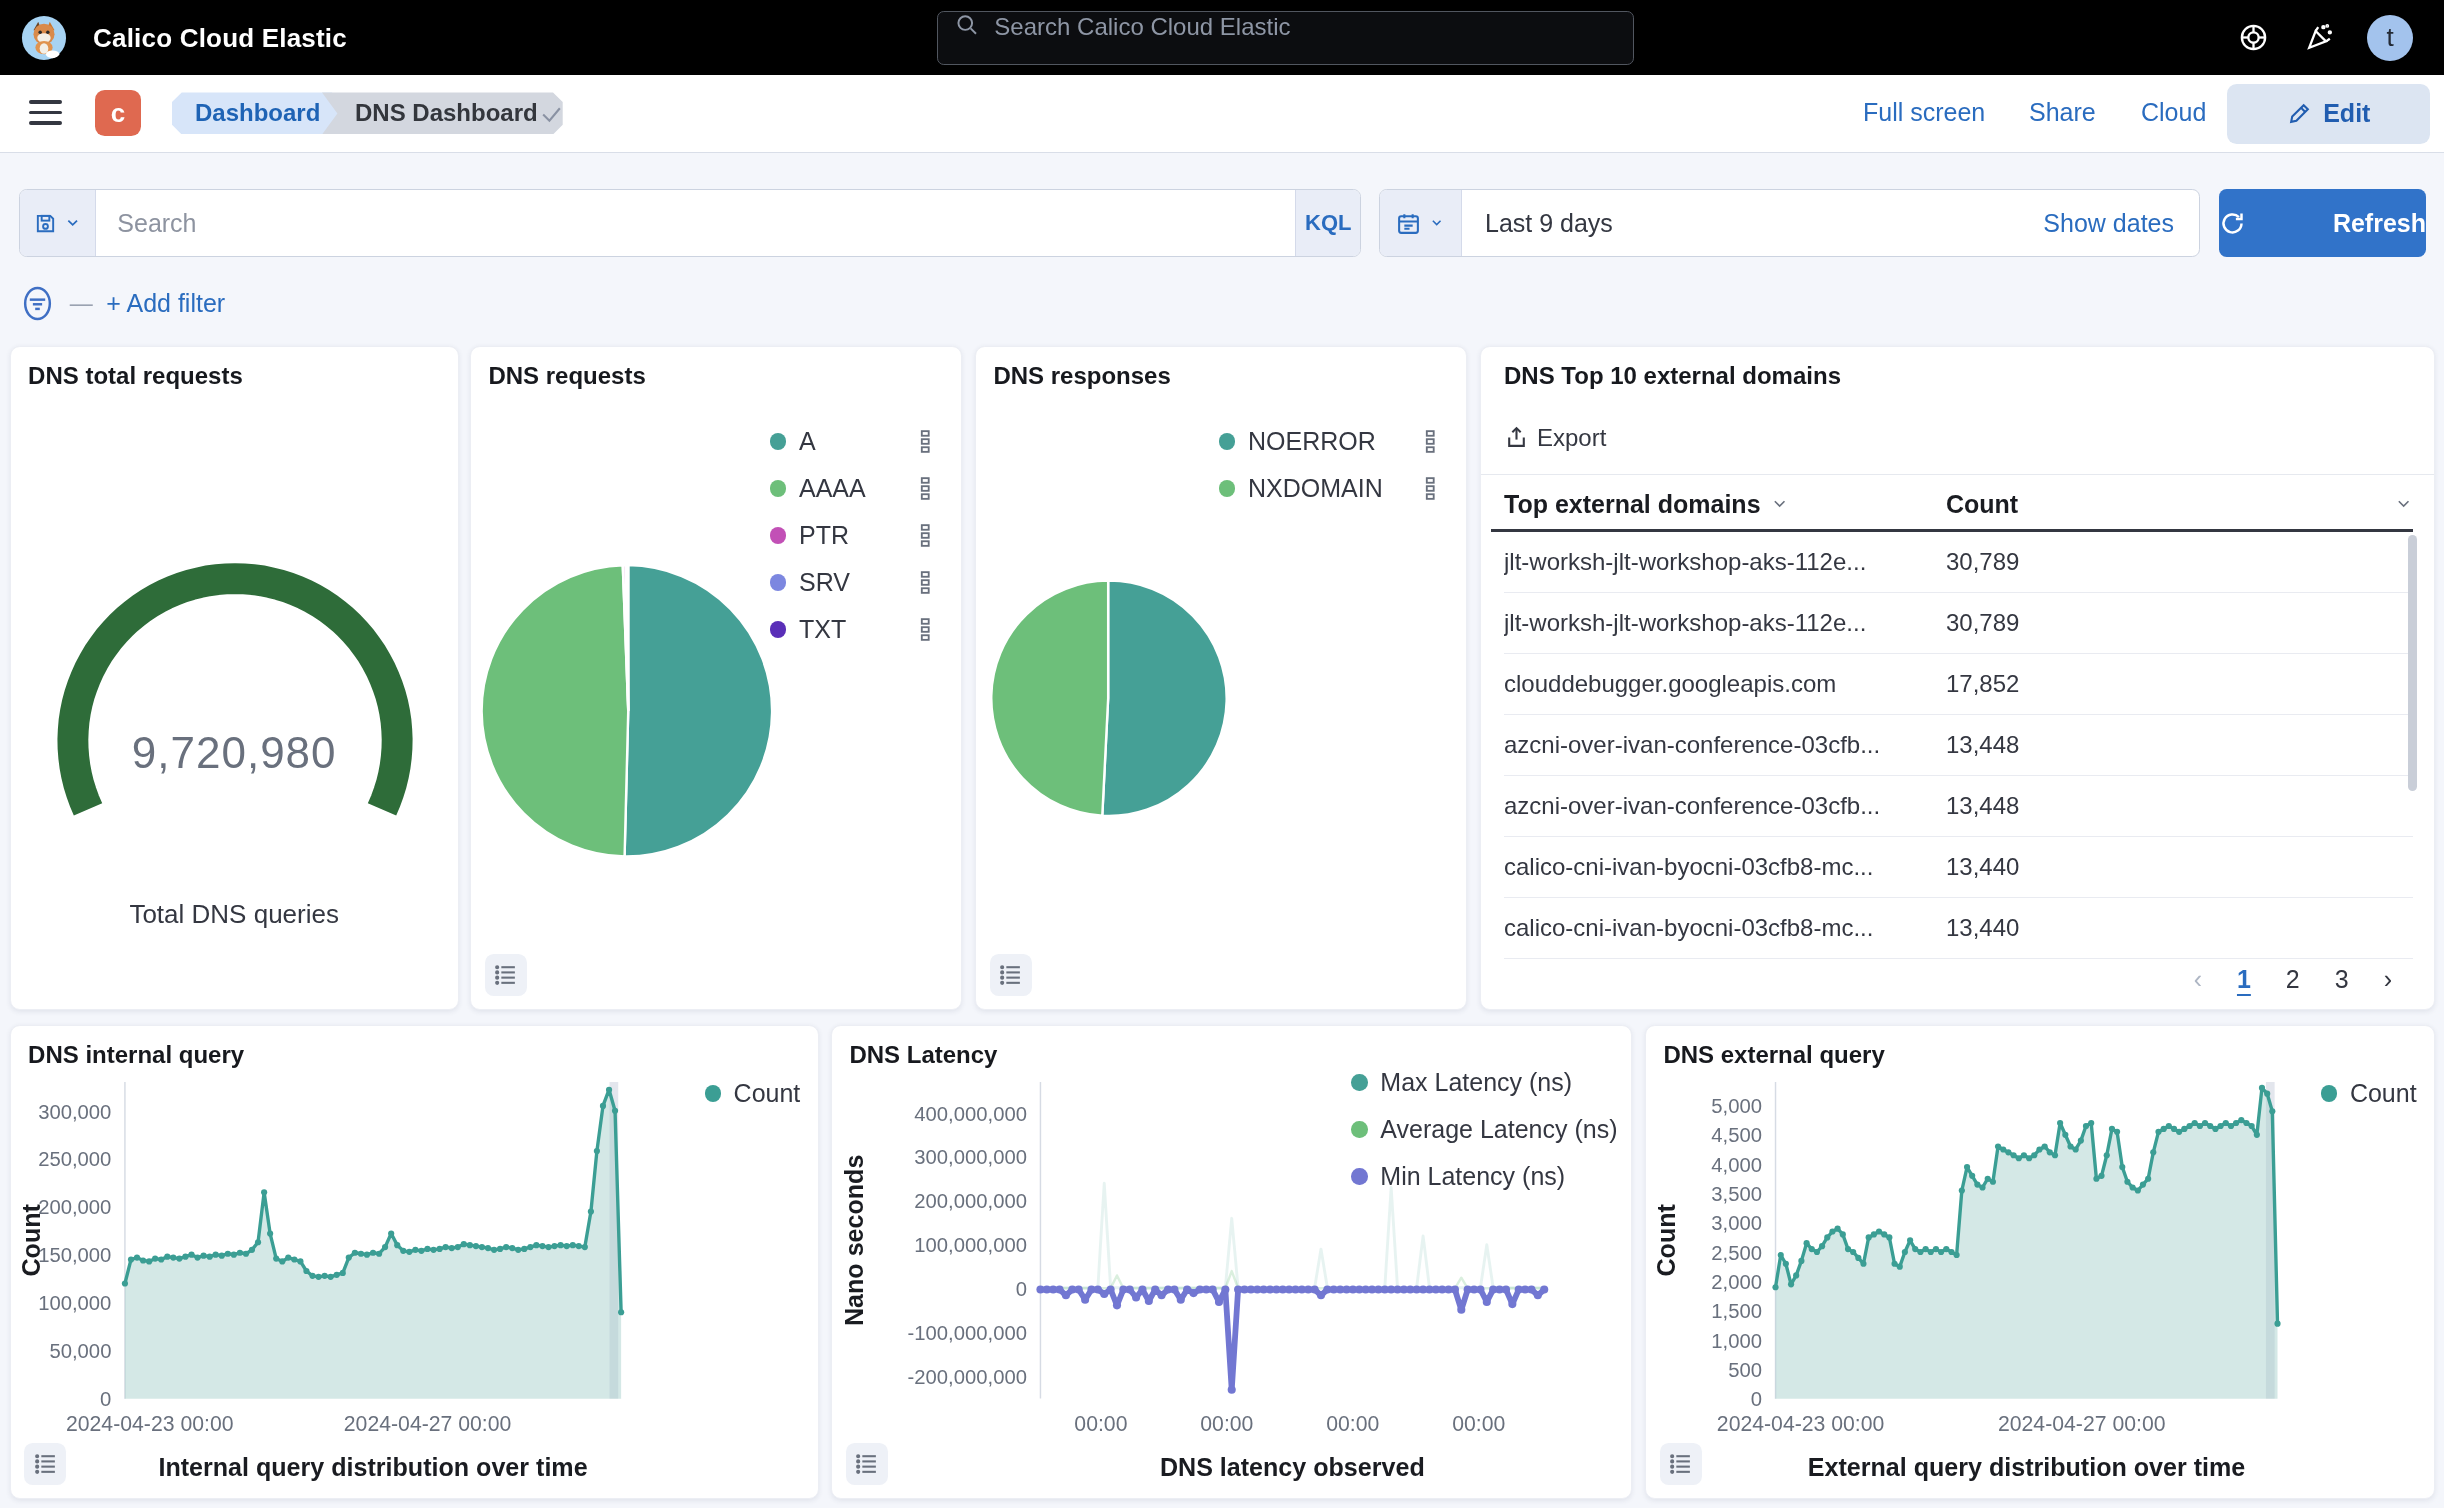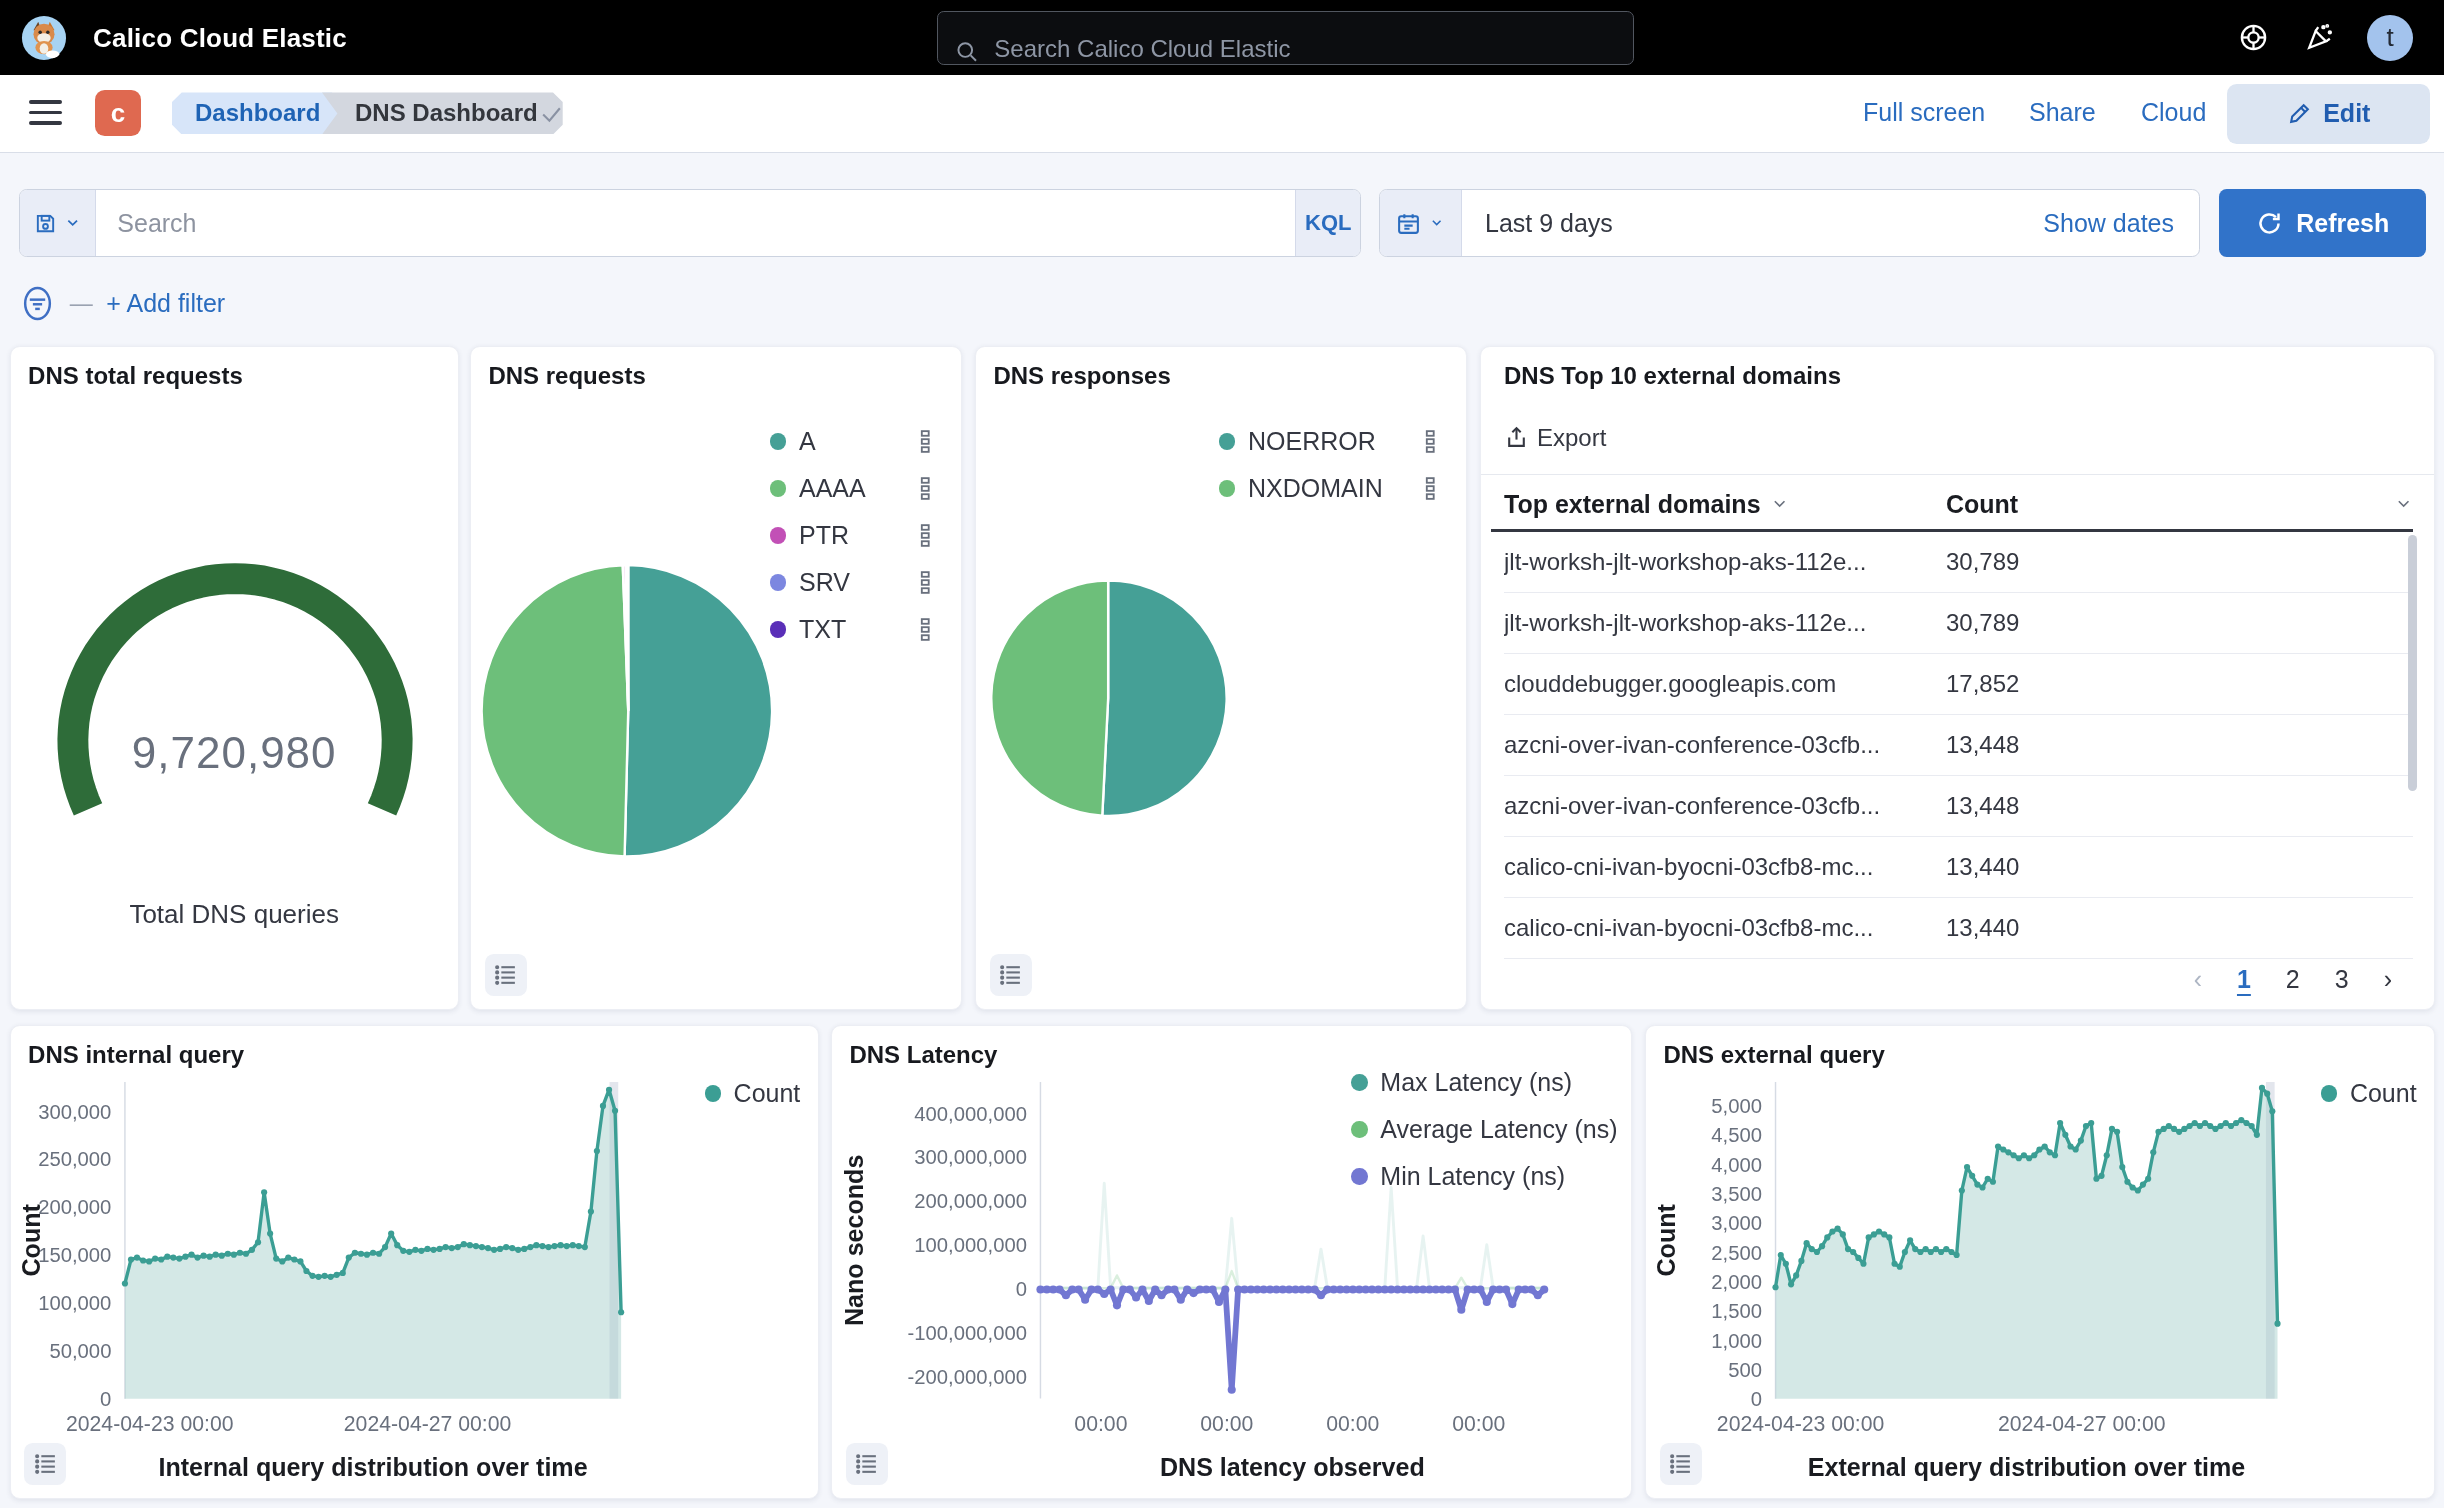--- a/index.html
+++ b/index.html
@@ -2,21 +2,21 @@
 <html><head>
 <meta charset="utf-8">
 <style>
   html,body{margin:0;padding:0}
   body{width:2445px;height:1508px;background:#f4f6fb;font-family:"Liberation Sans",sans-serif;overflow:hidden;position:relative;color:#343741}
   svg text{font-family:"Liberation Sans",sans-serif}
   
   .hdr{position:absolute;top:0;left:0;width:2445px;height:75px;background:#000;}
   .hdr-logo{position:absolute;left:21px;top:14.5px;width:46px;height:46px;border-radius:50%;}
   .hdr-title{position:absolute;left:93px;top:23px;font-size:26px;font-weight:700;color:#fff;letter-spacing:0.2px}
-  .hdr-search{position:absolute;left:937px;top:10.6px;width:697px;height:54px;background:#0c0d10;border:1px solid #51565f;border-radius:6.8px;display:flex;align-items:flex-end;padding:0 17.4px;box-sizing:border-box;gap:13.5px}
+  .hdr-search{position:absolute;left:937px;top:10.6px;width:697px;height:54px;background:#0c0d10;border:1px solid #51565f;border-radius:6.8px;display:flex;align-items:flex-start;padding:0 17.4px;box-sizing:border-box;gap:13.5px}
   .hdr-search input{background:transparent;border:none;outline:none;color:#c6ccd6;font-size:24px;width:100%;font-family:"Liberation Sans",sans-serif}
   .hdr-search input::placeholder{color:#8e96a5}
   .hdr-ic{position:absolute;top:22px;width:31px;height:31px}
   .avatar{position:absolute;left:2367px;top:14.5px;width:46px;height:46px;border-radius:50%;background:#a3c3ed;display:flex;align-items:center;justify-content:center;font-size:26px;color:#232a35}
   
   .nav{position:absolute;top:75px;left:0;width:2445px;height:77px;background:#fff;border-bottom:1px solid #d9dee8}
   .burger{position:absolute;left:29px;top:25px;width:33px;height:25px;display:flex;flex-direction:column;justify-content:space-between;cursor:pointer}
   .burger span{height:3.9px;background:#343741;border-radius:1.9px}
   .space-badge{position:absolute;left:95px;top:15.4px;width:46px;height:46px;border-radius:9.7px;background:#df6950;color:#fff;font-size:26px;font-weight:700;display:flex;align-items:center;justify-content:center}
   .crumb1{position:absolute;left:172px;top:17.4px;height:42px;background:#d7e5f9;color:#1e63b5;font-size:24px;font-weight:600;display:flex;align-items:center;padding:0 29px 0 23px;clip-path:polygon(9.7px 0,calc(100% - 17.4px) 0,100% 50%,calc(100% - 17.4px) 100%,9.7px 100%,0 calc(100% - 9.7px),0 9.7px)}
@@ -28,21 +28,21 @@
   .search-box{position:absolute;left:19.3px;top:189px;width:1342px;height:68px;background:#fff;border:1px solid #ccd3e0;border-radius:7.7px;display:flex;align-items:center;box-sizing:border-box;overflow:hidden}
   .seg{height:100%;background:#e9edf7;display:flex;align-items:center;justify-content:center;gap:7.7px}
   .seg-save{width:75px;border-right:1px solid #d4daea}
   .qinput{flex:1;border:none;outline:none;font-size:25px;color:#343741;padding:0 21px;font-family:"Liberation Sans",sans-serif}
   .qinput::placeholder{color:#8d93a0}
   .kql{width:64px;font-size:22px;font-weight:600;color:#2a6cbf;border-left:1px solid #d4daea}
   .date-box{position:absolute;left:1379px;top:189px;width:821px;height:68px;background:#fff;border:1px solid #ccd3e0;border-radius:7.7px;display:flex;align-items:center;box-sizing:border-box;overflow:hidden}
   .seg-cal{width:81px;border-right:1px solid #d4daea}
   .date-text{font-size:25px;color:#343741;padding-left:23px;flex:1}
   .show-dates{font-size:25px;color:#2a6cbf;padding-right:25px;cursor:pointer}
-  .refresh-btn{position:absolute;left:2219px;top:189px;width:207px;height:68px;background:#3173c9;border-radius:7.7px;display:flex;align-items:center;justify-content:center;gap:13.5px;color:#fff;font-size:25px;font-weight:700;cursor:pointer}
+  .refresh-btn{position:absolute;left:2219px;top:189px;width:207px;height:68px;background:#3173c9;border-radius:7.7px;display:flex;align-items:center;justify-content:space-between;gap:13.5px;color:#fff;font-size:25px;font-weight:700;cursor:pointer}
   .filter-row{position:absolute;left:19.3px;top:282px;height:42px;display:flex;align-items:center;gap:13.5px}
   .add-filter{font-size:25px;color:#2a6cbf;cursor:pointer}
   .dash{color:#9aa2b1;font-size:23px}
   
   .panel{position:absolute;background:#fff;border-radius:9.7px;box-shadow:0 1.9px 5.8px rgba(45,55,90,.09);border:1px solid #eceef4;box-sizing:border-box}
   .p-title{position:absolute;left:17.4px;top:15.4px;font-size:24px;font-weight:700;color:#17191e}
   .legend{position:absolute;display:flex;flex-direction:column}
   .leg-row{display:flex;align-items:center;justify-content:space-between;height:47px}
   .leg-left{display:flex;align-items:center;gap:12.6px}
   .leg-dot{width:16.4px;height:16.4px;border-radius:50%}

